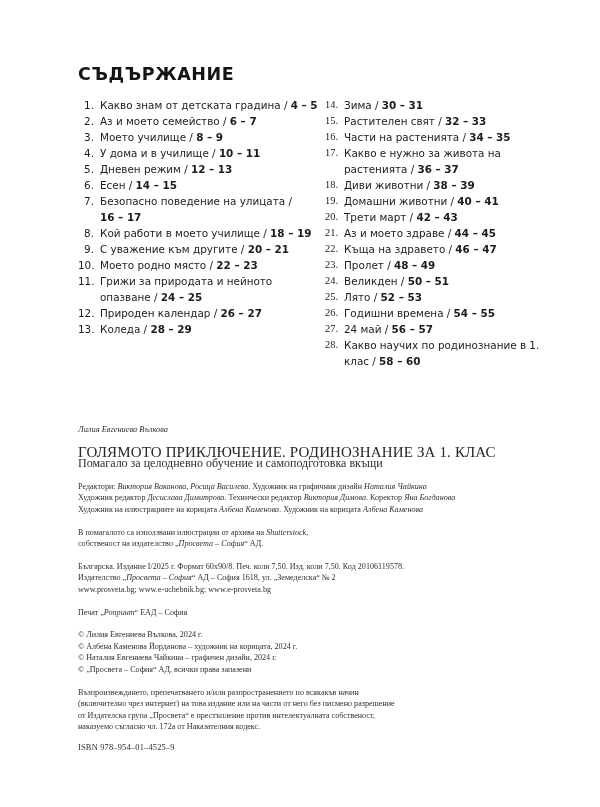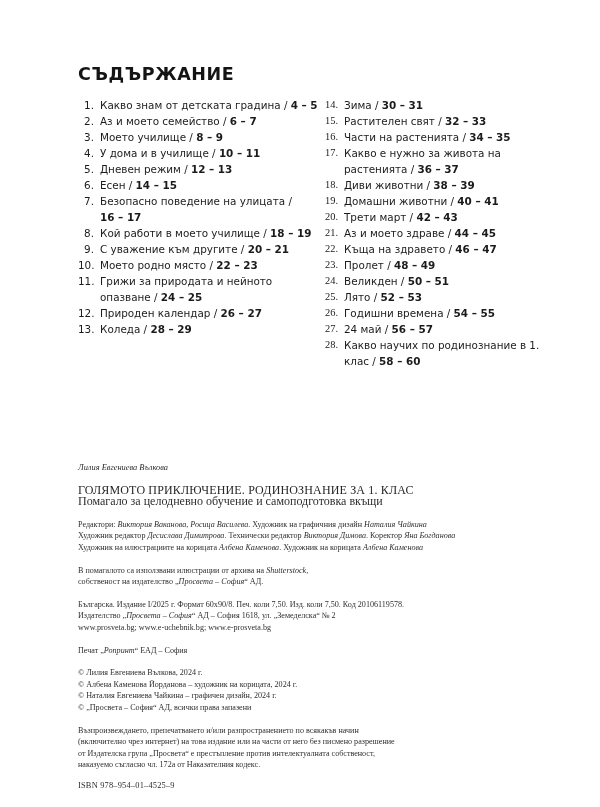--- a/index.html
+++ b/index.html
@@ -81,33 +81,32 @@
   
   .imprint {
     position: absolute;
     left: 78px;
     top: 424px;
     width: 466px;
     font-family: "Liberation Serif", "DejaVu Serif", serif;
     font-size: 8.1px;
     line-height: 11.6px;
     color: #2e2e2e;
-    margin-top: 38px;
   }
   .imprint p { margin: 0; }
   .imp-gap { height: 11px; }
   .imp-gap-sm { height: 9px; }
 
   .author-line {
     font-style: italic;
     font-size: 8.4px;
     color: #2b2b2b;
   }
   .book-title {
-    font-size: 12px;
+    font-size: 15px;
     letter-spacing: 0.15px;
     color: #262626;
   }
   .book-sub {
     font-size: 12px;
     color: #2e2e2e;
   }
   .it { font-style: italic; }
 
   .isbn {

